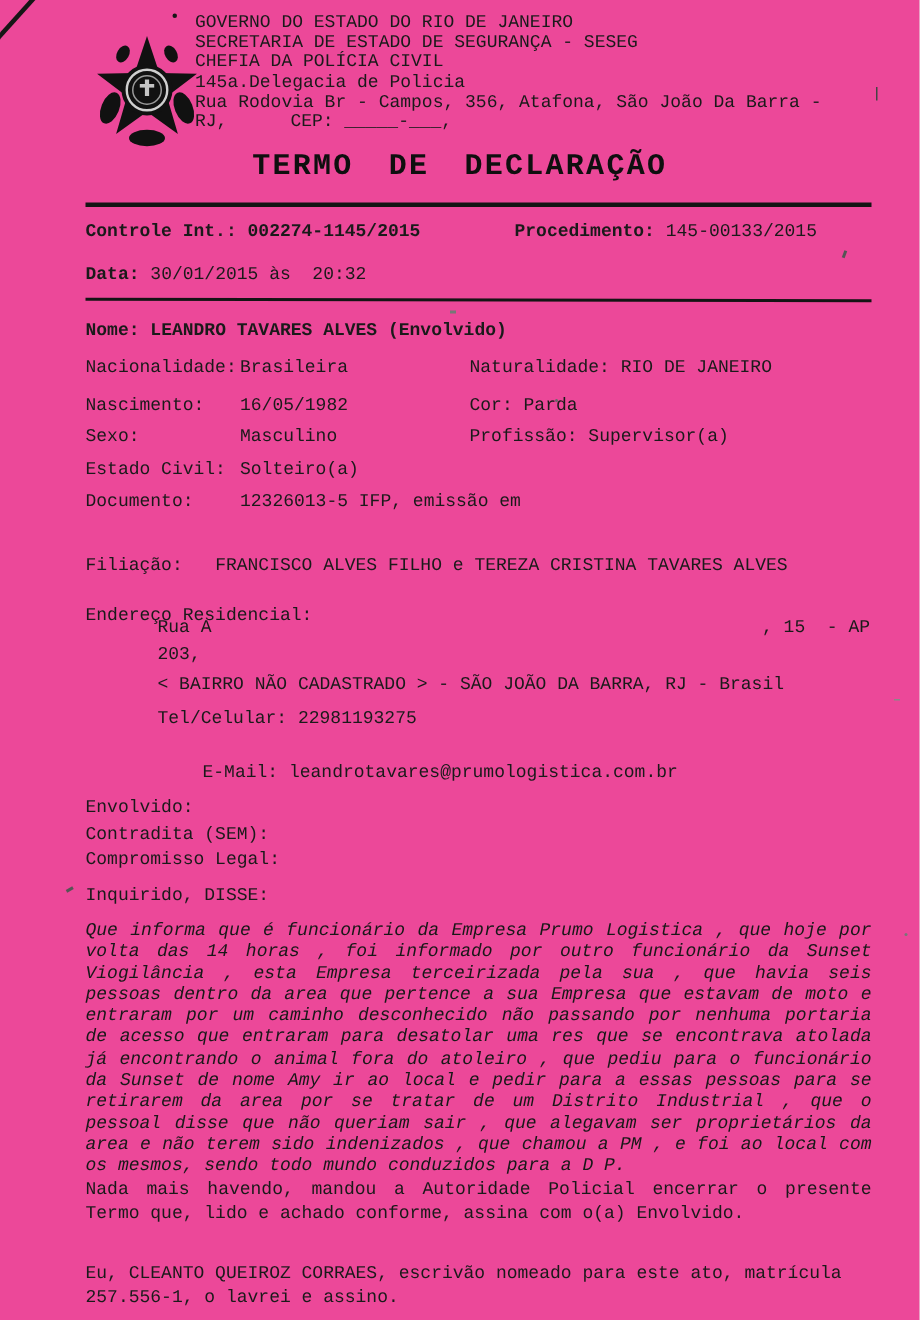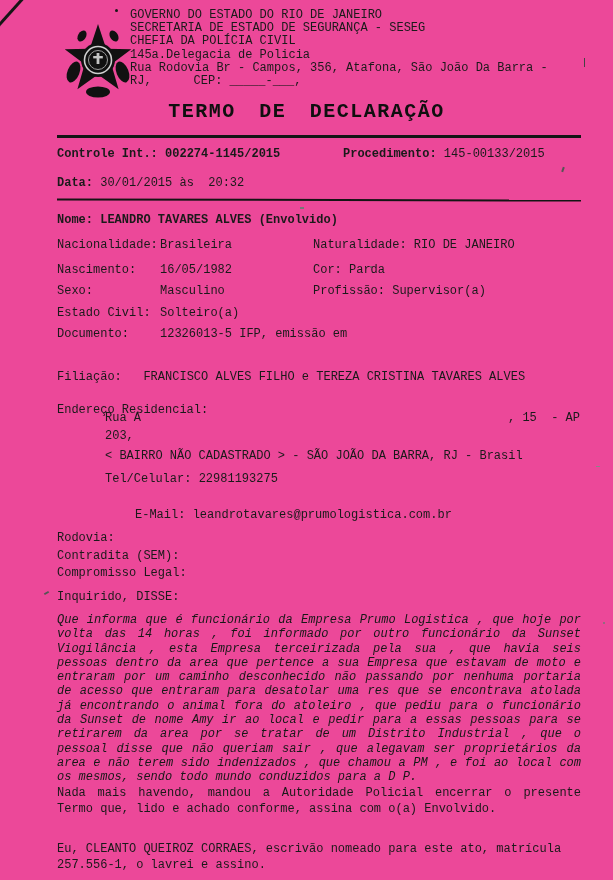--- a/index.html
+++ b/index.html
@@ -154,21 +154,21 @@
   <div class="abs end-row">Endereço Residencial:</div>
   <div class="abs addr1">
       <span>Rua A</span>
       <span class="pre">, 15  - AP</span>
     </div>
   <div class="abs addr2">203,</div>
   <div class="abs addr3">&lt; BAIRRO NÃO CADASTRADO &gt; - SÃO JOÃO DA BARRA, RJ - Brasil</div>
   <div class="abs tel-row"><span>Tel/Celular:</span><span> </span><span>22981193275</span></div>
   <div class="abs email-row"><span>E-Mail:</span><span> </span><span>leandrotavares@prumologistica.com.br</span></div>
 
-  <div class="abs costumes-row">Rodovia:</div>
+  <div class="abs costumes-row">Envolvido:</div>
   <div class="abs contradita-row">Contradita (SEM):</div>
   <div class="abs compromisso-row">Compromisso Legal:</div>
   <div class="abs inquirido-row">Inquirido, DISSE:</div>
 
   <div class="abs para statement">Que informa que é funcionário da Empresa Prumo Logistica , que hoje por volta das 14 horas , foi informado por outro funcionário da Sunset Viogilância , esta Empresa terceirizada pela sua , que havia seis pessoas dentro da area que pertence a sua Empresa que estavam de moto e entraram por um caminho desconhecido não passando por nenhuma portaria de acesso que entraram para desatolar uma res que se encontrava atolada já encontrando o animal fora do atoleiro , que pediu para o funcionário da Sunset de nome Amy ir ao local e pedir para a essas pessoas para se retirarem da area por se tratar de um Distrito Industrial , que o pessoal disse que não queriam sair , que alegavam ser proprietários da area e não terem sido indenizados , que chamou a PM , e foi ao local com os mesmos, sendo todo mundo conduzidos para a D P.</div>
   <div class="abs para closing">Nada mais havendo, mandou a Autoridade Policial encerrar o presente Termo que, lido e achado conforme, assina com o(a) Envolvido.</div>
   <div class="abs para clerk">Eu, CLEANTO QUEIROZ CORRAES, escrivão nomeado para este ato, matrícula 257.556-1, o lavrei e assino.</div>
 
 </div>
 

